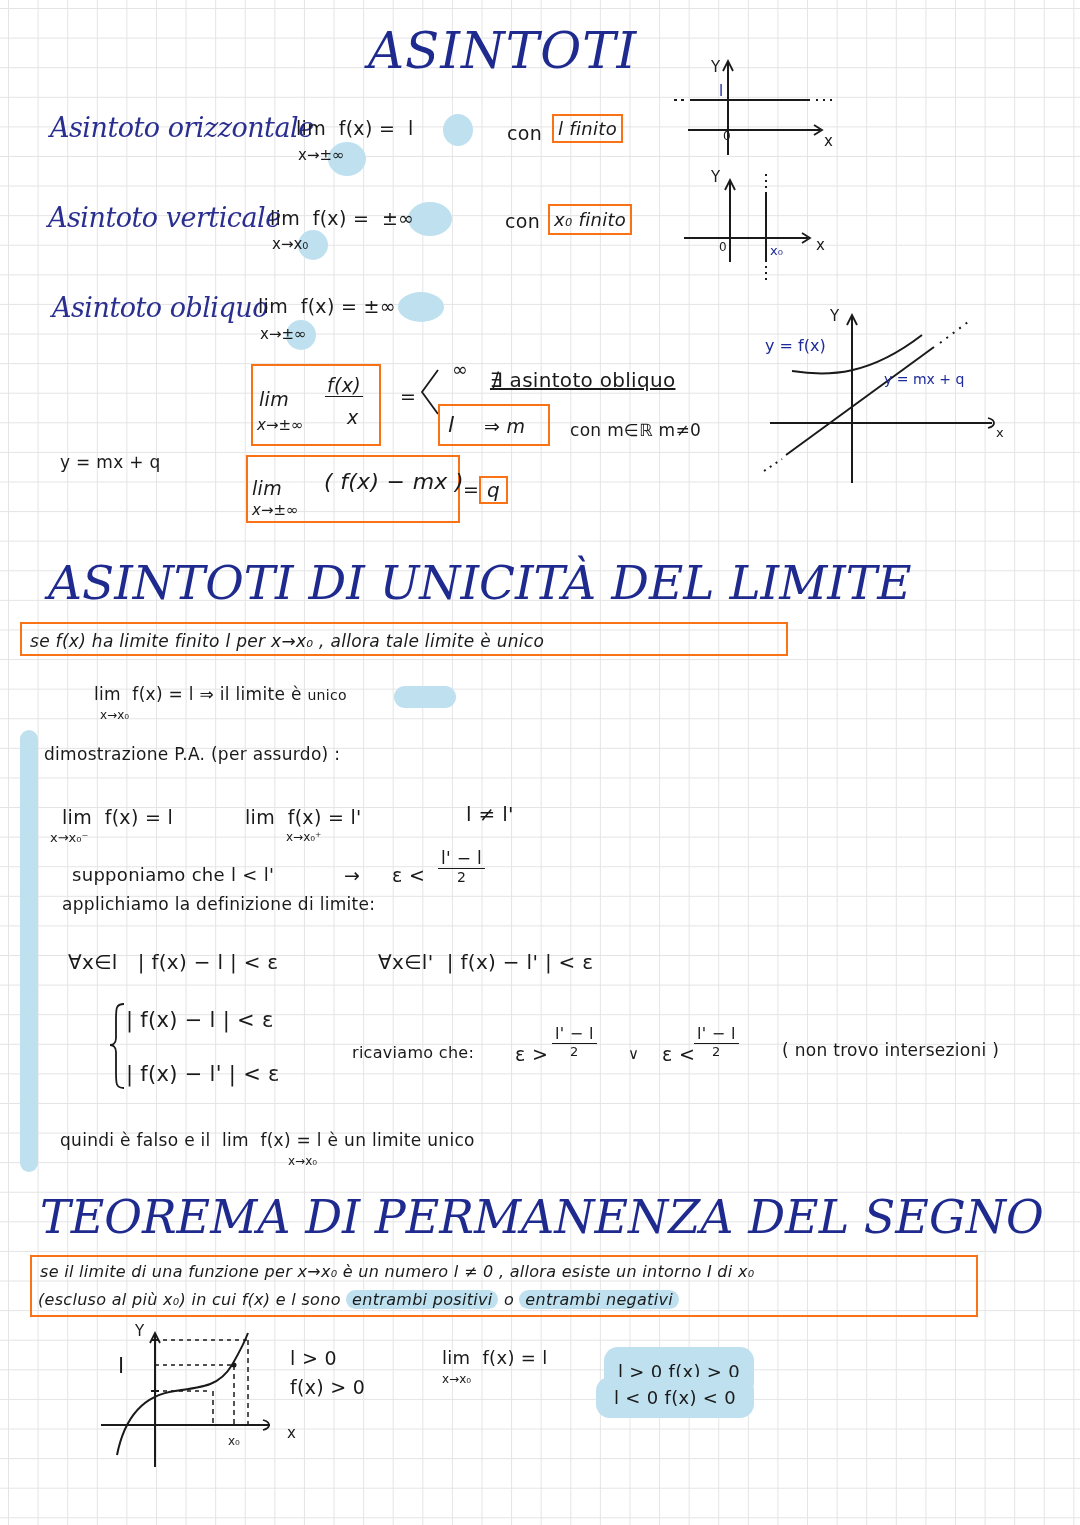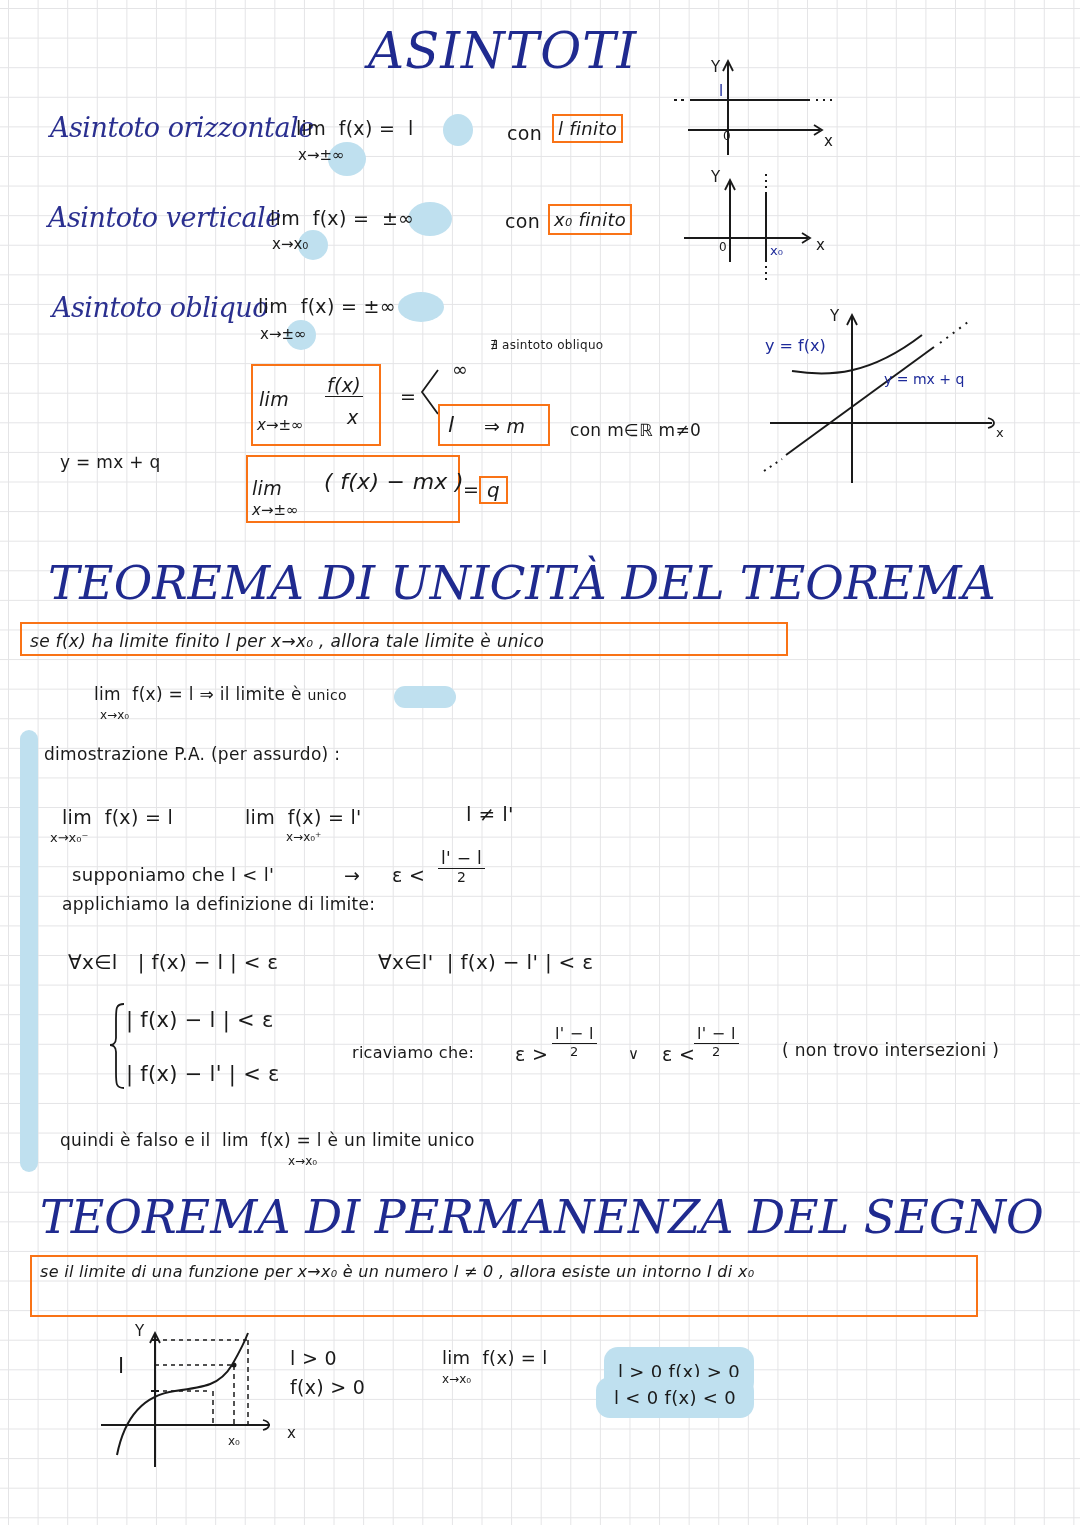--- a/index.html
+++ b/index.html
@@ -76,21 +76,21 @@
   <span class="abs hw" style="left:6px; top:22px;">lim</span>
   <span class="abs hw-sm" style="left:4px; top:50px;">x→±∞</span>
   <span class="abs hw" style="left:72px; top:8px; border-bottom:1.5px solid #1a1a1a; padding:0 2px;">f(x)</span>
   <span class="abs hw" style="left:94px; top:40px;">x</span>
 </div>
 <div class="abs hw" style="left:400px; top:385px;">=</div>
 <svg style="left:418px; top:368px;" width="24" height="50">
   <path d="M20 2 L4 24 L20 46" stroke="#1a1a1a" stroke-width="1.8" fill="none"></path>
 </svg>
 <div class="abs hw" style="left:452px; top:358px;">∞</div>
-<div class="abs hw" style="left:490px; top:338px; font-size:12px;">∄ asintoto obliquo</div>
+<div class="abs hw" style="left:490px; top:368px; font-size:20px;text-decoration:underline;">∄ asintoto obliquo</div>
 <div class="abs box" style="left:438px; top:404px; width:108px; height:38px;">
   <span class="abs hw" style="left:8px; top:6px; font-size:22px;">l</span>
   <span class="abs hw" style="left:44px; top:9px;">⇒ m</span>
 </div>
 <div class="abs hw" style="left:570px; top:420px; font-size:17px;">con m∈ℝ m≠0</div>
 
 <div class="abs hw" style="left:60px; top:452px; font-size:17px;">y = mx + q</div>
 
 <div class="abs box" style="left:246px; top:455px; width:210px; height:64px;">
   <span class="abs hw" style="left:4px; top:20px;">lim</span>
@@ -136,21 +136,21 @@
   <line x1="26" y1="150" x2="174" y2="42" stroke="#1a1a1a" stroke-width="2"></line>
   <line x1="4" y1="166" x2="22" y2="154" stroke="#1a1a1a" stroke-width="2" stroke-dasharray="2 5"></line>
   <line x1="180" y1="38" x2="212" y2="14" stroke="#1a1a1a" stroke-width="2" stroke-dasharray="2 6"></line>
   <path d="M32 66 C70 72 110 70 162 30" stroke="#1a1a1a" stroke-width="2" fill="none"></path>
 </svg>
 <div class="abs hw-sm" style="left:830px; top:307px;">Y</div>
 <div class="abs hw-sm hw-blue" style="left:765px; top:336px; font-size:16px;">y = f(x)</div>
 <div class="abs hw-sm hw-blue" style="left:884px; top:371px; font-size:14px;">y = mx + q</div>
 <div class="abs hw-sm" style="left:996px; top:425px; font-size:13px;">x</div>
 
-<div class="abs title" style="left:48px; top:555px; font-size:47px; letter-spacing:0;">TEOREMA DI UNICITÀ DEL TEOREMA</div>
+<div class="abs title" style="left:48px; top:555px; font-size:47px; letter-spacing:0;">ASINTOTI DI UNICITÀ DEL LIMITE</div>
 <div class="abs box hw" style="left:20px; top:622px; width:768px; height:34px; padding:0 8px; line-height:34px; font-size:17px; box-sizing:border-box;">se f(x) ha limite finito  l  per x→x₀ , allora tale limite è unico</div>
 
 <div class="abs hl" style="left:394px; top:686px; height:22px; width:50px;"></div>
 <div class="abs hw" style="left:94px; top:684px; font-size:17px;">
   <span>lim</span>&nbsp;&nbsp;<span>f(x) = l   ⇒  il limite è</span>&nbsp;<span style="font-size:14px;">unico</span>
 </div>
 <div class="abs hw-sm" style="left:100px; top:708px; font-size:12px;">x→x₀</div>
 
 <div class="blue-bar"></div>
 
@@ -203,20 +203,23 @@
 <div class="abs hw" style="left:782px; top:1040px; font-size:17px;">( non trovo intersezioni )</div>
 
 <div class="abs hw" style="left:60px; top:1130px; font-size:17px;">
   <span>quindi è falso  e  il</span>&nbsp;&nbsp;<span>lim</span>&nbsp;&nbsp;<span>f(x) = l   è un limite unico</span>
 </div>
 <div class="abs hw-sm" style="left:288px; top:1154px; font-size:12px;">x→x₀</div>
 
 <div class="abs title" style="left:40px; top:1190px; font-size:46px; letter-spacing:0;">TEOREMA DI PERMANENZA DEL SEGNO</div>
 <div class="abs box" style="left:30px; top:1255px; width:948px; height:62px; box-sizing:border-box;">
   <div class="abs hw" style="left:8px; top:5px; font-size:16px;">se il limite di una funzione per x→x₀ è un numero l ≠ 0 , allora esiste un intorno I di x₀</div>
+  <div class="abs hw" style="left:6px; top:33px; font-size:16px;">
+    <span>(escluso al più x₀) in cui f(x) e l sono</span>&nbsp;<span class="hl">entrambi positivi</span>&nbsp;<span>o</span>&nbsp;<span class="hl">entrambi negativi</span>
+  </div>
 </div>
 
 <svg style="left:95px; top:1325px;" width="210" height="145">
   <line x1="60" y1="8" x2="60" y2="142" stroke="#1a1a1a" stroke-width="2"></line>
   <path d="M55 18 L60 8 L65 18" stroke="#1a1a1a" stroke-width="1.8" fill="none"></path>
   <line x1="6" y1="100" x2="175" y2="100" stroke="#1a1a1a" stroke-width="2"></line>
   <path d="M168 95 C176 97 176 103 168 105" stroke="#1a1a1a" stroke-width="1.8" fill="none"></path>
   <path d="M22 130 C30 90 50 70 80 66 C110 62 125 60 137 40 C145 26 150 16 153 8" stroke="#1a1a1a" stroke-width="2" fill="none"></path>
   <line x1="60" y1="15" x2="152" y2="15" stroke="#1a1a1a" stroke-width="1.5" stroke-dasharray="4 4"></line>
   <line x1="60" y1="40" x2="138" y2="40" stroke="#1a1a1a" stroke-width="1.5" stroke-dasharray="4 4"></line>

